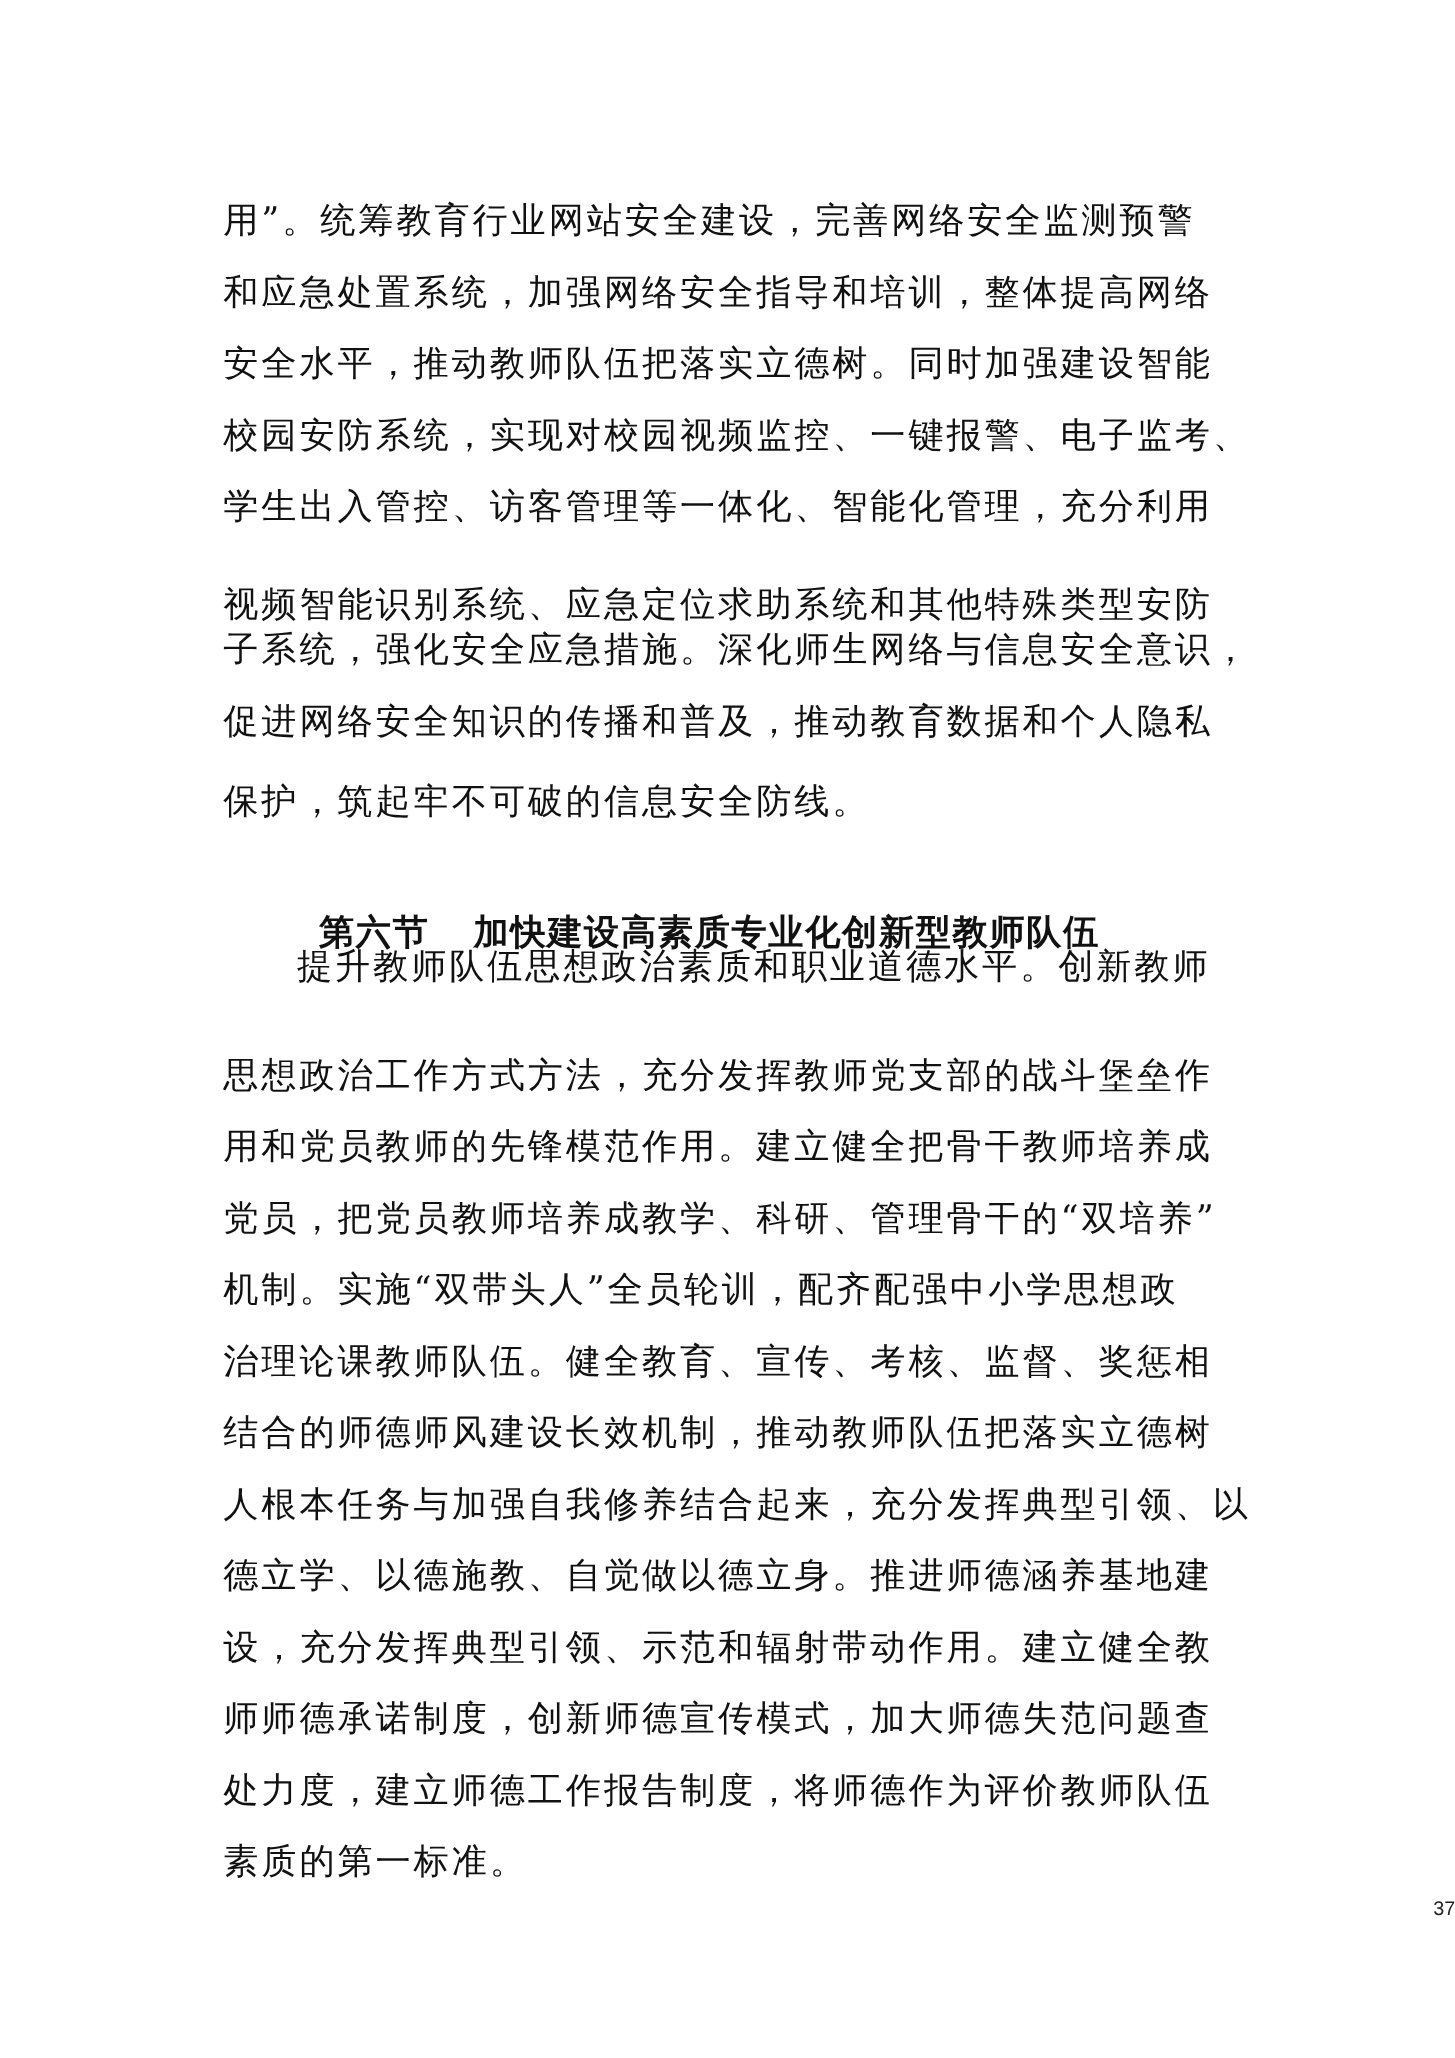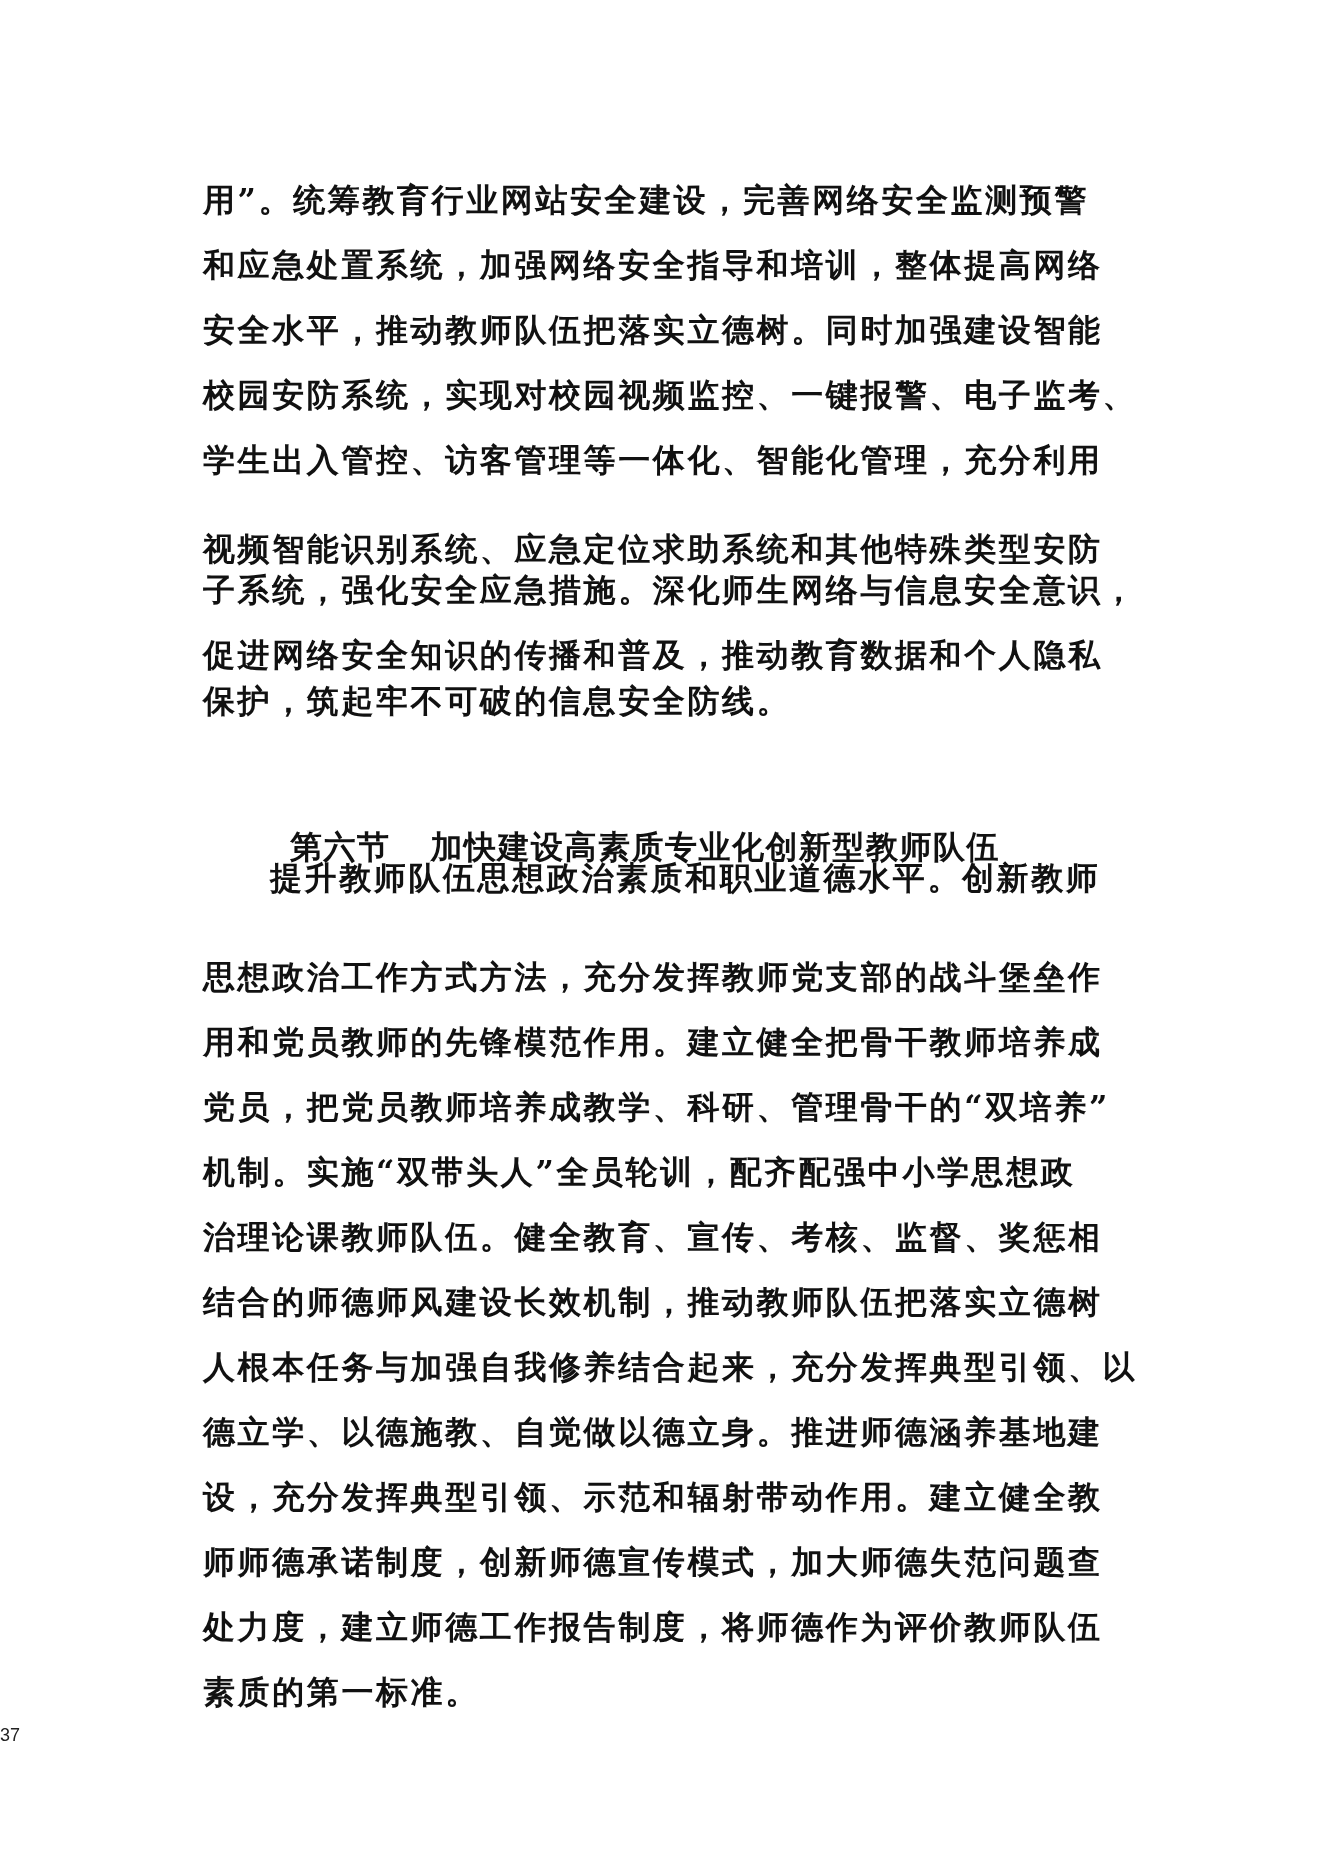--- a/index.html
+++ b/index.html
@@ -1,41 +1,41 @@
 <!DOCTYPE html>
 <html><head>
   <meta charset="utf-8">
   <style>
     html, body { margin: 0; padding: 0; background: #ffffff; }
     body { width: 1323px; height: 1871px; position: relative; overflow: hidden;
            font-family: "DejaVu Serif", "Liberation Serif", serif; color: #111; }
     .line { position: absolute; left: 203px; width: 930px; height: 50px;
             font-size: 32px; line-height: 50px; white-space: nowrap;
-            letter-spacing: 2.6px; font-weight: bold; }
+            letter-spacing: 2.6px; }
     .heading { position: absolute; left: 290px; font-size: 32px; line-height: 50px;
                white-space: nowrap; letter-spacing: 1.5px; font-weight: bold; }
     .heading .gap { display: inline-block; width: 40px; }
-    .page-num { position: absolute; left: 0; width: 1323px; top: 1725px; text-align: left;
+    .page-num { position: absolute; left: 0; width: 1323px; top: 1725px; text-align: right;
                 font-family: "Liberation Sans", sans-serif; font-size: 18px; color: #222; }
   </style>
 </head>
 <body>
 
 <div>
 
   <div>
     <div class="line" style="top:175px">用”。统筹教育行业网站安全建设，完善网络安全监测预警</div>
     <div class="line" style="top:240px">和应急处置系统，加强网络安全指导和培训，整体提高网络</div>
     <div class="line" style="top:305px">安全水平，推动教师队伍把落实立德树。同时加强建设智能</div>
     <div class="line" style="top:370px">校园安防系统，实现对校园视频监控、一键报警、电子监考、</div>
     <div class="line" style="top:435px">学生出入管控、访客管理等一体化、智能化管理，充分利用</div>
     <div class="line" style="top:524px">视频智能识别系统、应急定位求助系统和其他特殊类型安防</div>
     <div class="line" style="top:565px">子系统，强化安全应急措施。深化师生网络与信息安全意识，</div>
     <div class="line" style="top:630px">促进网络安全知识的传播和普及，推动教育数据和个人隐私</div>
-    <div class="line" style="top:676px">保护，筑起牢不可破的信息安全防线。</div>
+    <div class="line" style="top:703px">保护，筑起牢不可破的信息安全防线。</div>
   </div>
 
   <div class="heading" style="top:822px">
     <span>第六节</span><span class="gap"></span><span>加快建设高素质专业化创新型教师队伍</span>
   </div>
 
   <div>
     <div class="line" style="top:853px; left:270px; width:863px;">提升教师队伍思想政治素质和职业道德水平。创新教师</div>
     <div class="line" style="top:952px">思想政治工作方式方法，充分发挥教师党支部的战斗堡垒作</div>
     <div class="line" style="top:1017px">用和党员教师的先锋模范作用。建立健全把骨干教师培养成</div>

